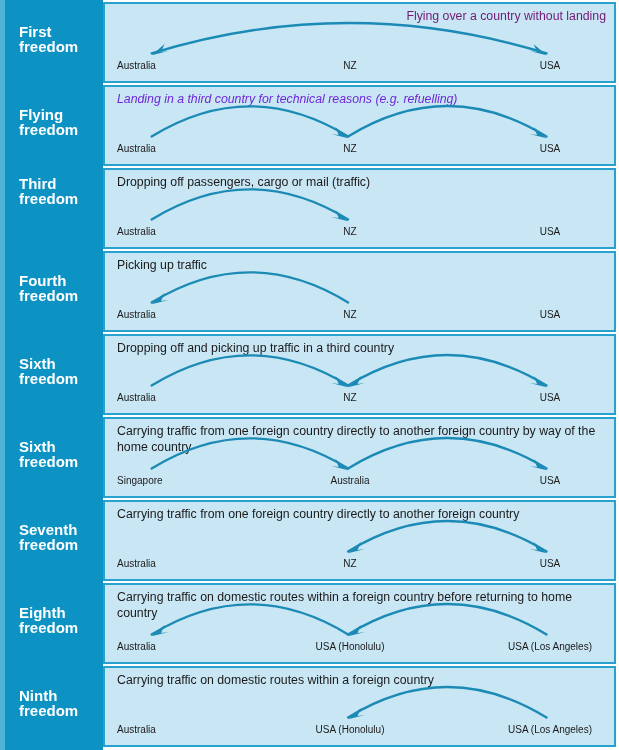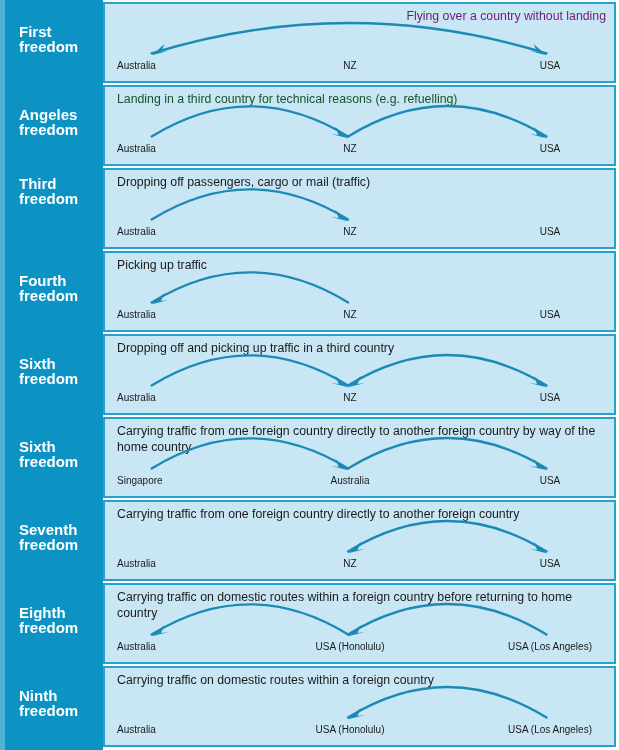--- a/index.html
+++ b/index.html
@@ -99,21 +99,21 @@
         <div class="node-label" style="top: 56px; color: rgb(26, 26, 26); left: 445px;">USA</div>
         <svg class="arc-layer" viewBox="0 0 513 81" preserveAspectRatio="none" width="513" height="81">
           <g>
             <path d="M 47 52 Q 246 -12 445 52" fill="none" stroke="#1b8ab5" stroke-width="2.4" stroke-linecap="round"></path>
             <path d="M 445 54 L 432 42 L 435.5 50.5 L 428 49.5 Z" fill="#1b8ab5"></path>
             <path d="M 47 54 L 60 42 L 56.5 50.5 L 64 49.5 Z" fill="#1b8ab5"></path>
           </g>
         </svg>
       </div>
       <div class="row" style="top: 85px; height: 81px; background: rgb(201, 230, 244); border-color: rgb(39, 162, 207); left: 103px; width: 513px; position: absolute;">
-        <div class="row-desc" style="color: #14532d;">Landing in a third country for technical reasons (e.g. refuelling)</div>
+        <div class="row-desc" style="color: #6d28d9; font-style: italic;">Landing in a third country for technical reasons (e.g. refuelling)</div>
         <div class="node-label left-anchor" style="top: 56px; color: rgb(26, 26, 26); left: 12px;">Australia</div>
         <div class="node-label" style="top: 56px; color: rgb(26, 26, 26); left: 245px;">NZ</div>
         <div class="node-label" style="top: 56px; color: rgb(26, 26, 26); left: 445px;">USA</div>
         <svg class="arc-layer" viewBox="0 0 513 81" preserveAspectRatio="none" width="513" height="81">
           <g>
             <path d="M 47 52 Q 146 -11.36 245 52" fill="none" stroke="#1b8ab5" stroke-width="2.4" stroke-linecap="round"></path>
             <path d="M 245 54 L 232 42 L 235.5 50.5 L 228 49.5 Z" fill="#1b8ab5"></path>
           </g>
           <g>
             <path d="M 245 52 Q 345 -12 445 52" fill="none" stroke="#1b8ab5" stroke-width="2.4" stroke-linecap="round"></path>
@@ -219,21 +219,21 @@
           </g>
         </svg>
       </div>
     </div>
 
 <div class="freedom-label" style="top: 24px;">
       <div>First</div>
       <div>freedom</div>
     </div>
     <div class="freedom-label" style="top: 107px;">
-      <div>Angeles</div>
+      <div>Flying</div>
       <div>freedom</div>
     </div>
     <div class="freedom-label" style="top: 176px;">
       <div>Third</div>
       <div>freedom</div>
     </div>
     <div class="freedom-label" style="top: 273px;">
       <div>Fourth</div>
       <div>freedom</div>
     </div>

